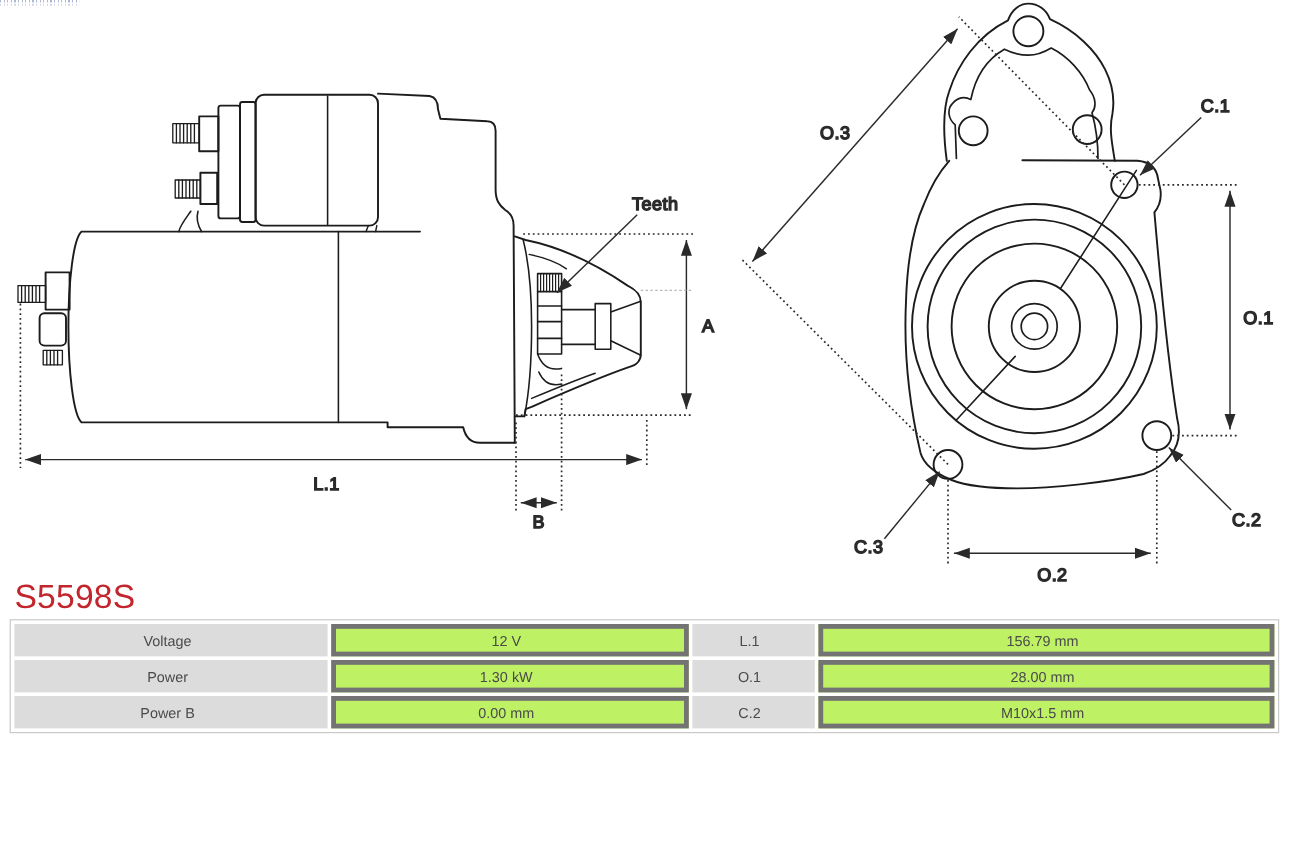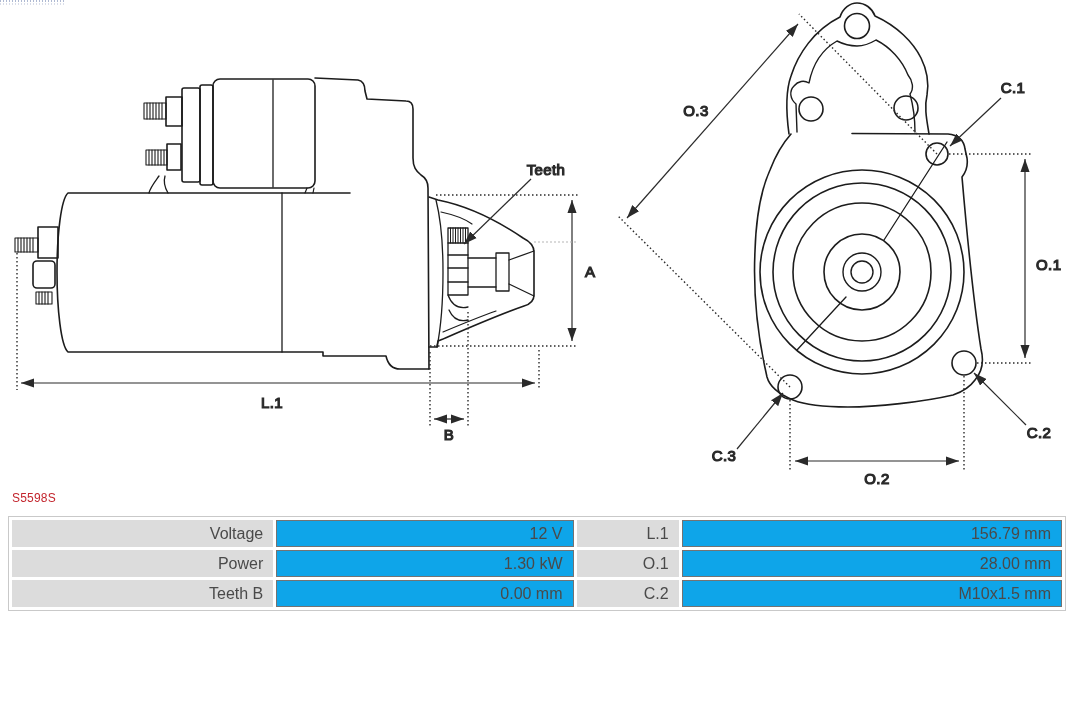--- a/index.html
+++ b/index.html
@@ -15,35 +15,35 @@
   }
   .watermark .r2 {
     margin-top:1px; height:2px;
     background:repeating-linear-gradient(90deg,#d9dde9 0 1px,transparent 1px 3px);
   }
   svg.drawing { position:absolute; left:0; top:0; display:block; }
   svg.drawing text {
     font-family:"Liberation Sans", sans-serif; font-size:15px; fill:#2e2e2e; letter-spacing:0.4px;
   }
   .part-number {
-    position:absolute; left:12px; top:487px; font-size:12px; line-height:22px;
+    position:absolute; left:12px; top:487px; font-size:28px; line-height:22px;
     color:#c3252d; letter-spacing:0.2px;
   }
   table.spec {
     position:absolute; left:8px; top:516px; width:1058px;
     border-collapse:separate; border-spacing:3px; table-layout:fixed;
     border:1px solid #c9c9c9; background:#ffffff;
   }
   table.spec td {
-    height:27px; padding:0 10px 0 4px; font-size:16px; color:#4a4a4a;
-    text-align:right; vertical-align:middle; box-sizing:border-box;
+    height:27px; padding:0 10px 0 4px; font-size:12px; color:#4a4a4a;
+    text-align:center; vertical-align:middle; box-sizing:border-box;
     white-space:nowrap; overflow:hidden;
   }
   td.lab { background:#dcdcdc; }
-  td.val { background:#0ea5e9; border:1px solid #737373; }
+  td.val { background:#bef264; border:4px solid #737373; }
 </style>
 </head>
 <body>
 
 <div class="page">
 
   <div class="watermark">
     <div class="r1"></div>
       <div class="r2"></div>
   </div>
@@ -220,21 +220,21 @@
         <td class="lab">L.1</td>
         <td class="val">156.79 mm</td>
       </tr>
       <tr>
         <td class="lab">Power</td>
         <td class="val">1.30 kW</td>
         <td class="lab">O.1</td>
         <td class="val">28.00 mm</td>
       </tr>
       <tr>
-        <td class="lab">Teeth B</td>
+        <td class="lab">Power B</td>
         <td class="val">0.00 mm</td>
         <td class="lab">C.2</td>
         <td class="val">M10x1.5 mm</td>
       </tr>
     </tbody>
   </table>
 
 </div>
 
 </body></html>

